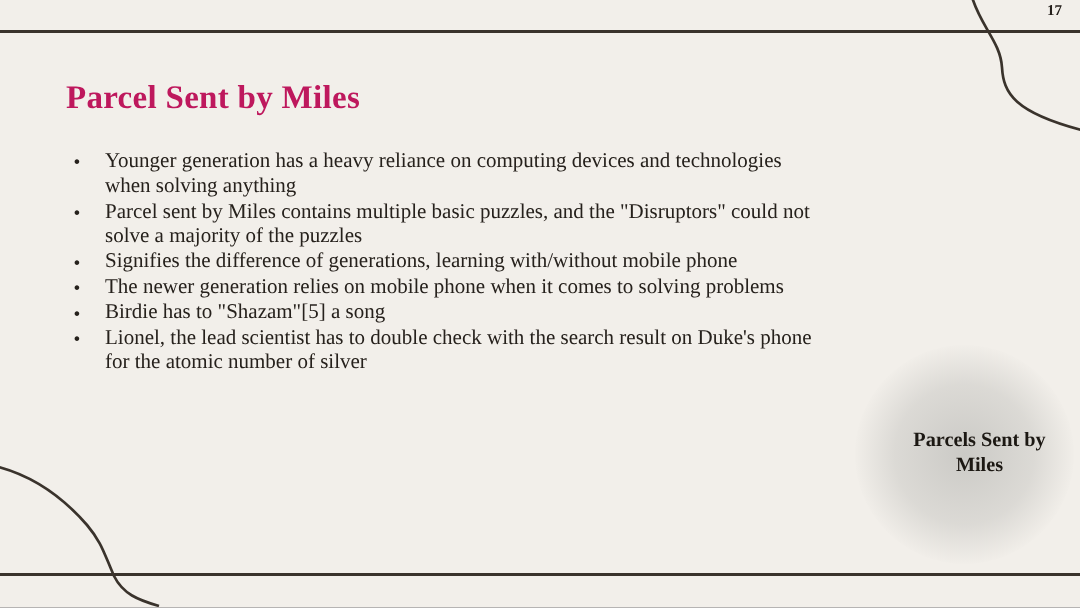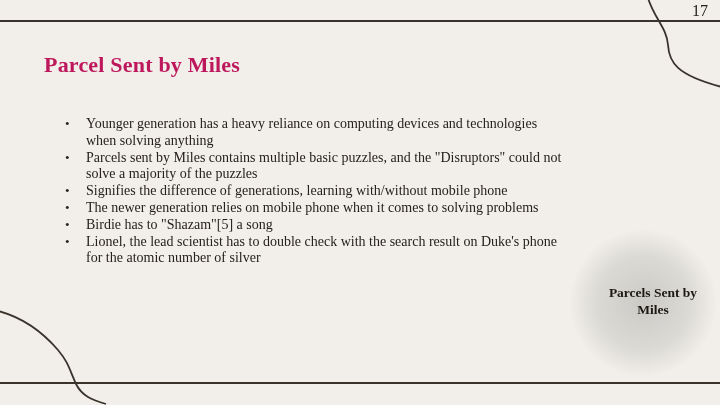--- a/index.html
+++ b/index.html
@@ -15,32 +15,32 @@
     background:var(--bg);
     overflow:hidden;
     font-family:"Liberation Serif", serif;
     color:var(--text);
   }
   .rule{position:absolute;left:0;right:0;height:2px;background:var(--line);}
   .rule-top{top:20px;}
   .rule-bottom{top:382px;}
   .page-number{
     position:absolute;top:2px;right:12px;
-    font-size:16px;font-weight:400;color:var(--text);
+    font-size:10px;font-weight:700;color:var(--text);
   }
   .deco{position:absolute;top:0;left:0;width:720px;height:405px;pointer-events:none;}
   .deco path{stroke:var(--line);stroke-width:1.8;fill:none;}
   .title{
     position:absolute;left:44px;top:52px;margin:0;
     font-size:22px;font-weight:700;color:#be185d;
     letter-spacing:0.2px;
   }
   .bullets{
     position:absolute;left:70px;top:100px;width:478px;
-    margin:16px;padding:0;list-style:none;
+    margin:0;padding:0;list-style:none;
     font-size:14px;line-height:16.8px;
   }
   .bullets li{position:relative;margin:0;padding:0;}
   .bullets li::before{
     content:"\2022";
     position:absolute;left:-21px;top:0;
     font-size:13px;
   }
   .caption-circle{
     position:absolute;left:570px;top:230px;width:146px;height:146px;
@@ -68,21 +68,21 @@
 
   <svg class="deco" viewBox="0 0 720 405" aria-hidden="true">
     <path d="M 648,-2 C 654,18 667,28 668,45 C 669,62 676,75 722,87"></path>
     <path d="M -2,311 C 25,318 45,335 58,350 C 68,362 69,368 76,384 C 82,396 92,400 106,404"></path>
   </svg>
 
   <h1 class="title">Parcel Sent by Miles</h1>
 
   <ul class="bullets" id="bullet-list">
       <li>Younger generation has a heavy reliance on computing devices and technologies when solving anything</li>
-      <li>Parcels sent by Miles contains multiple basic puzzles, and the "Disruptors" could not solve a majority of the puzzles</li>
+      <li>Parcel sent by Miles contains multiple basic puzzles, and the "Disruptors" could not solve a majority of the puzzles</li>
       <li>Signifies the difference of generations, learning with/without mobile phone</li>
       <li>The newer generation relies on mobile phone when it comes to solving problems</li>
       <li>Birdie has to "Shazam"[5] a song</li>
       <li>Lionel, the lead scientist has to double check with the search result on Duke's phone for the atomic number of silver</li>
     </ul>
 
   <div class="caption-circle"></div>
 
   <div class="caption">Parcels Sent by Miles</div>
 

